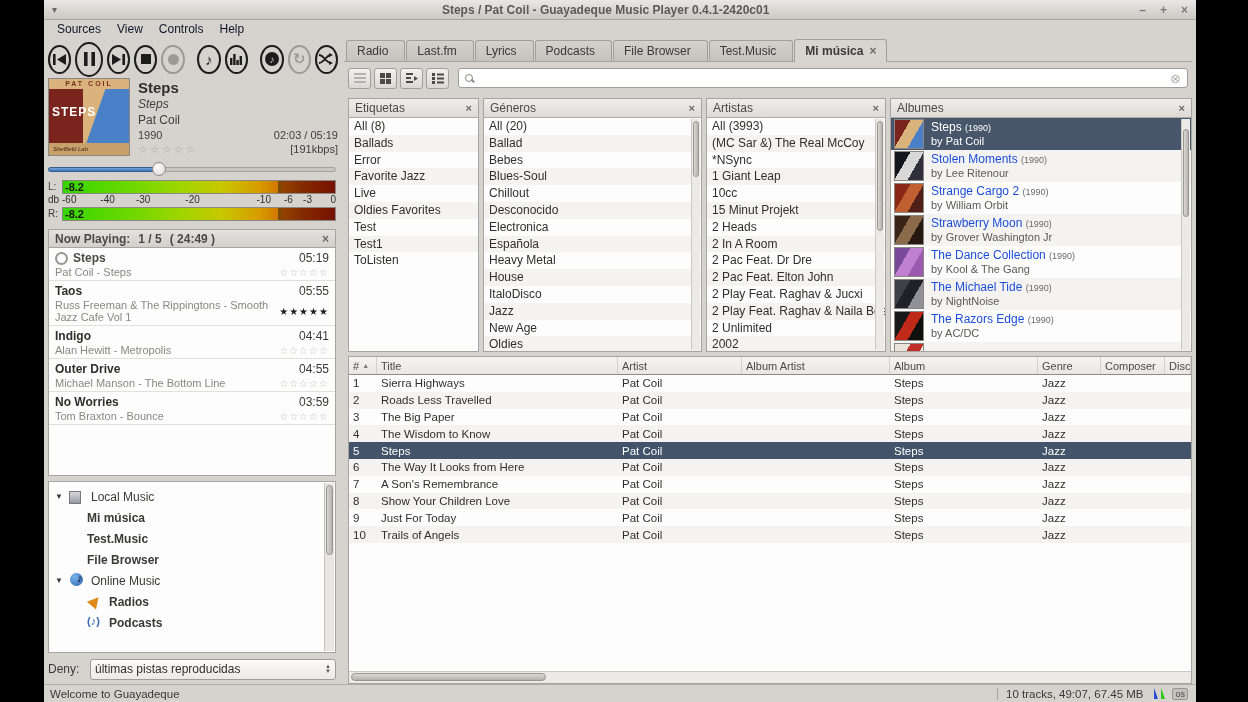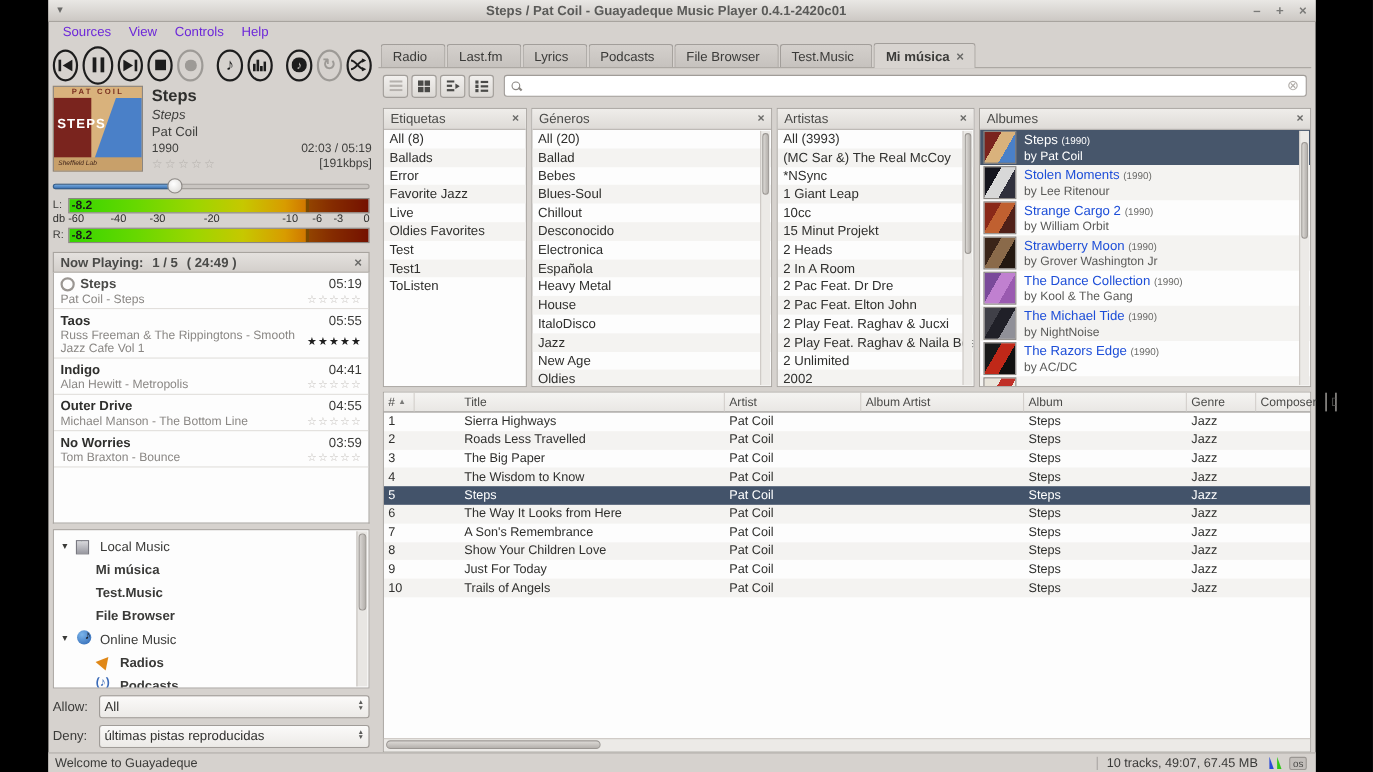--- a/index.html
+++ b/index.html
@@ -11,21 +11,21 @@
   
   .titlebar { height:20px; background:linear-gradient(#e9e7e4,#ccc8c4); border-bottom:1px solid #a8a49f;
     display:flex; align-items:center; padding:0 8px; flex:none; }
   .win-menu { color:#6a6a68; font-size:10px; width:20px; }
   .win-title { flex:1; text-align:center; font-weight:bold; color:#5a5a58; font-size:12px; }
   .winbtns { display:flex; gap:14px; color:#7a7a78; font-weight:bold; font-size:12px; }
   .winbtn { cursor:default; }
 
   
   .menubar { height:18px; display:flex; gap:2px; padding:0 6px; align-items:center; flex:none; }
-  .menu-item { padding:1px 7px; color:#6d28d9; }
+  .menu-item { padding:1px 7px; color:#0f172a; }
 
   
   .main { flex:1; display:flex; min-height:0; }
   .left-pane { width:296px; flex:none; display:flex; flex-direction:column; padding:2px 2px 0 4px; }
   .vsplit { width:4px; flex:none; }
   .right-pane { flex:1; display:flex; flex-direction:column; min-width:0; padding-right:4px; }
 
   
   .controls { height:38px; display:flex; align-items:center; gap:4px; flex:none; }
   .cbtn { width:29px; height:29px; border:2px solid #1d1d1d; border-radius:50%;
@@ -171,21 +171,21 @@
   
   .table-area { flex:1; display:flex; flex-direction:column; min-height:0; margin:4px 0 0 4px; border:1px solid #a8a49f; background:#fdfdfd; }
   .thead { height:18px; flex:none; display:flex; background:linear-gradient(#f5f4f2,#e9e7e4); border-bottom:1px solid #8e8a86; color:#4a4a48; font-size:11px; }
   .th { padding:2px 4px; border-right:1px solid #d3cfcb; display:flex; align-items:center; gap:3px; white-space:nowrap; overflow:hidden; }
   .sort-ic { font-size:7px; color:#7a7a78; }
   .trow { height:16.8px; display:flex; font-size:11.5px; color:#2f2f2d; }
   .trow:nth-child(even) { background:#f4f3f1; }
   .trow.selected { background:#43536a; color:#fff; }
   .td { padding:1px 4px; white-space:nowrap; overflow:hidden; display:flex; align-items:center; }
   .c-num { width:28px; flex:none; }
-  .c-title { width:241px; flex:none;margin-left:41px; }
+  .c-title { width:241px; flex:none; }
   .c-artist { width:124px; flex:none; }
   .c-albartist { width:148px; flex:none; }
   .c-album { width:148px; flex:none; }
   .c-genre { width:63px; flex:none; }
   .c-composer { width:64px; flex:none; }
   .c-disc { flex:1; }
   .tbody { flex:1; overflow:hidden; }
   .hscroll { height:12px; flex:none; background:#eceae7; border-top:1px solid #ccc8c4; position:relative; }
   .hscroll .thumb { position:absolute; left:2px; top:1px; height:8px; width:195px; background:linear-gradient(#dcd9d5,#b5b1ad); border:1px solid #9a9692; border-radius:4px; }
 
@@ -455,27 +455,20 @@
               <span class="tree-icon"></span>
               <span class="tree-label">Podcasts</span>
             </div>
 
           </div>
         <div class="tree-sb">
             <span class="thumb"></span>
           </div>
       </div>
 
-      <div class="filter-row">
-        <span class="filter-label">Allow:</span>
-        <div class="spinner">
-          <span class="val">All</span>
-          <span class="spin-arrows">▲<br>▼</span>
-        </div>
-      </div>
       <div class="filter-row">
         <span class="filter-label">Deny:</span>
         <div class="spinner">
           <span class="val">últimas pistas reproducidas</span>
           <span class="spin-arrows">▲<br>▼</span>
         </div>
       </div>
     </div>
 
     <div class="vsplit"></div>

